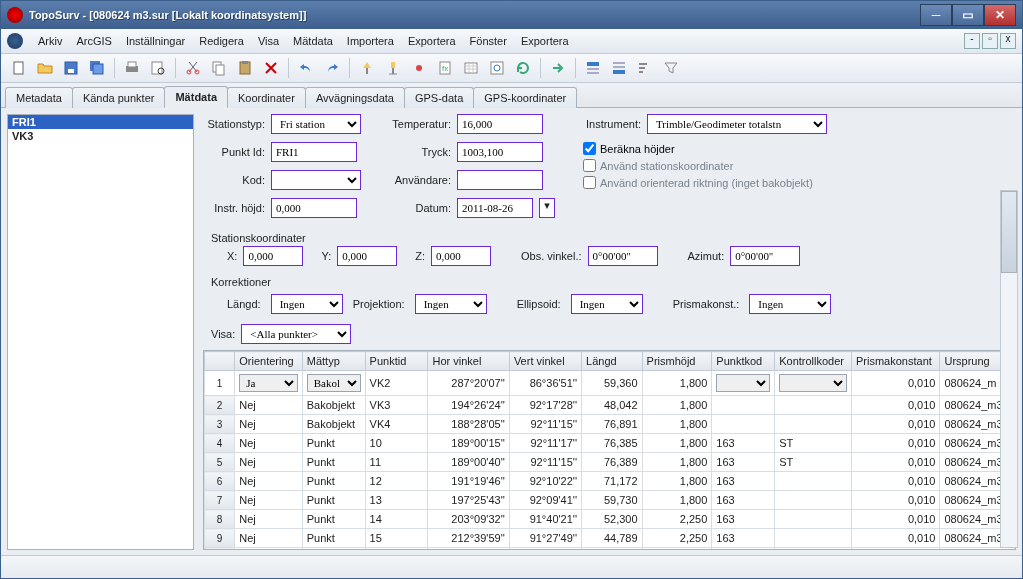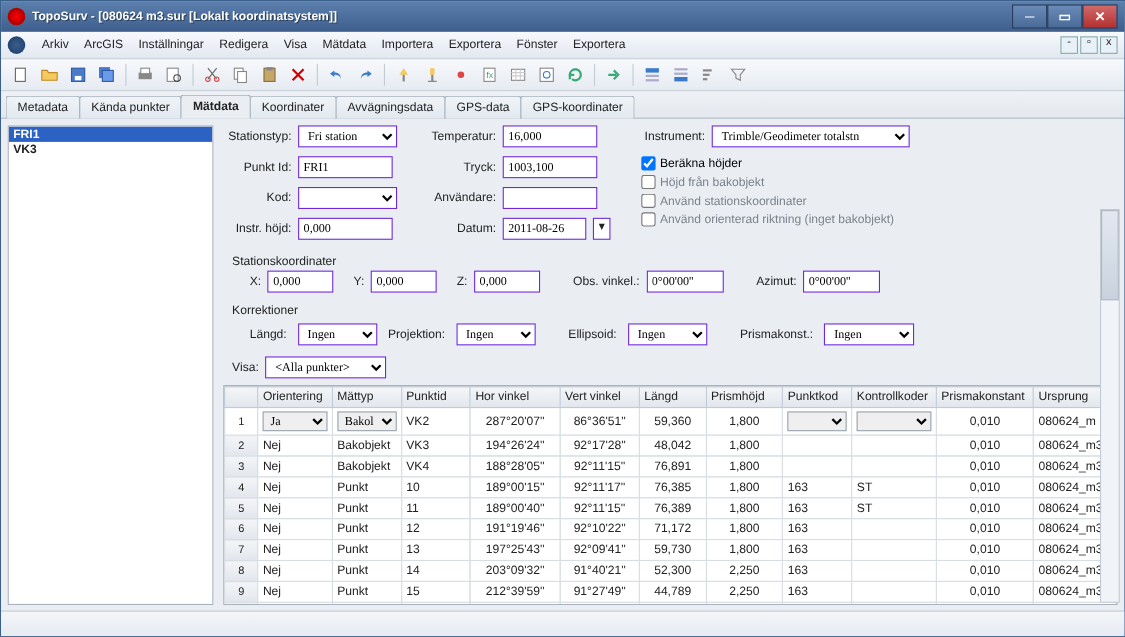--- a/index.html
+++ b/index.html
@@ -39,21 +39,21 @@
   .coordrow{display:flex;align-items:center;gap:6px;margin:0 0 6px 24px}
   .coordrow label{width:auto}
   .korrrow{display:flex;align-items:center;gap:10px;margin:4px 0 10px 24px}
   .korrrow label{text-align:right}
   .visarow{display:flex;align-items:center;gap:6px;margin:0 0 6px 8px}
   .gridwrap{flex:1;border:1px solid #a8b2bc;overflow:auto;position:relative}
   table.grid{border-collapse:collapse;width:100%;table-layout:fixed}
   .grid th{background:linear-gradient(#f3f5f8,#e2e6ec);border:1px solid #c2cad4;padding:3px 4px;font-weight:normal;text-align:left;white-space:nowrap;overflow:hidden}
   .grid td{border:1px solid #d8dde4;padding:3px 4px;background:#fff;white-space:nowrap;overflow:hidden}
   .grid .rowhead{background:linear-gradient(#f3f5f8,#e2e6ec);text-align:center;width:26px;font-size:10px}
-  .grid td.num{text-align:center}
+  .grid td.num{text-align:right}
   .grid tr.sel td{background:#fff}
   .grid tr.sel .inline{width:100%;box-sizing:border-box;border:1px solid #9aa4b0;height:18px;font:11px Tahoma;padding:0 2px}
   .statusbar{position:absolute;bottom:0;left:0;right:0;height:22px;border-top:1px solid #c2cad4;background:linear-gradient(#f3f5f8,#e6ebf2)}
   .vscroll{position:absolute;right:4px;top:82px;bottom:30px;width:16px;border:1px solid #c2cad4;background:#f0f4f8}
   .vscroll .thumb{position:absolute;top:0;left:0;right:0;height:80px;background:linear-gradient(#e2e8f0,#c8d2de);border:1px solid #a8b2bc}
   input[type=checkbox]{margin:0}
 </style>
 </head>
 <body>
 
@@ -293,24 +293,20 @@
             </div>
         </div>
         <div class="formcol">
           <div class="formrow">
               <label style="width:58px">Instrument:</label>
               <select class="ctrl" style="width:180px"><option>Trimble/Geodimeter totalstn</option></select>
             </div>
           <div class="checkline">
               <input type="checkbox" checked="" style="">
               <span>Beräkna höjder</span>
-            </div>
-          <div class="checkline dim">
-              <input type="checkbox" style="">
-              <span>Höjd från bakobjekt</span>
             </div>
           <div class="checkline dim">
               <input type="checkbox" style="">
               <span>Använd stationskoordinater</span>
             </div>
           <div class="checkline dim">
               <input type="checkbox" style="">
               <span>Använd orienterad riktning (inget bakobjekt)</span>
             </div>
         </div>

